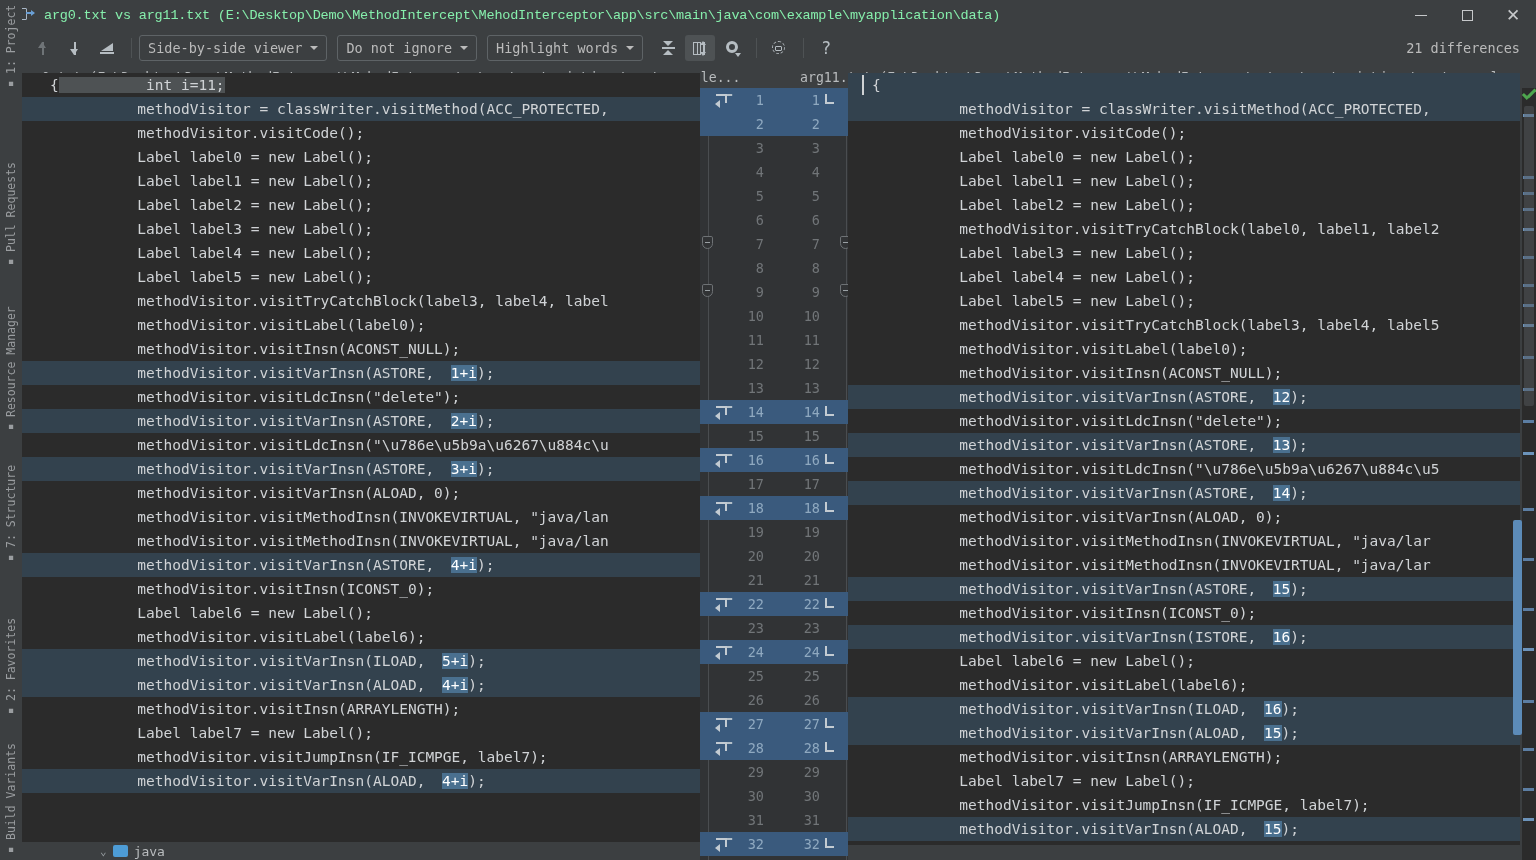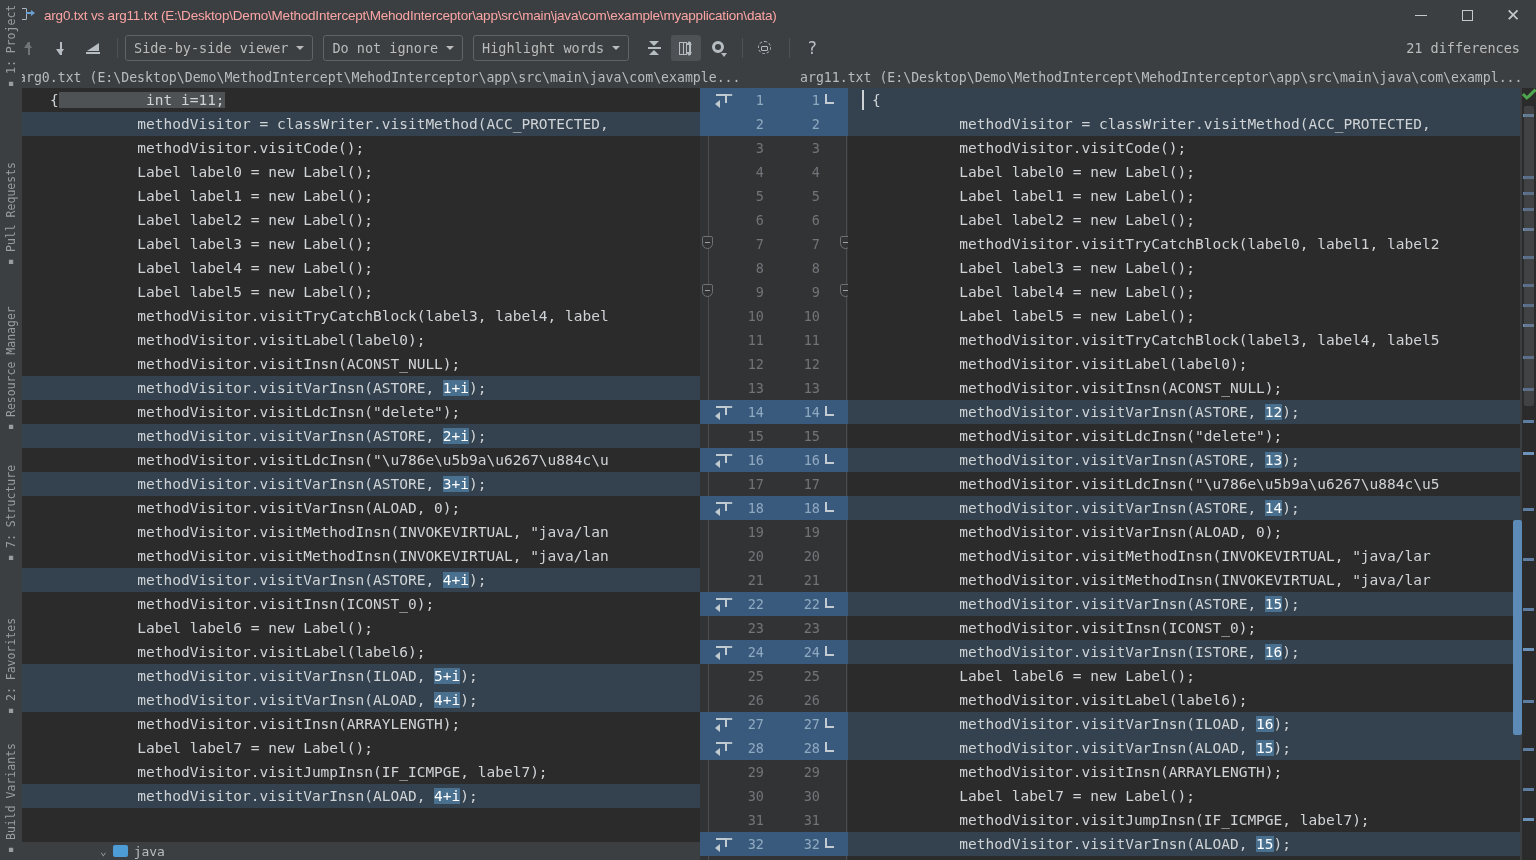--- a/index.html
+++ b/index.html
@@ -25,36 +25,36 @@
     border: 1.4px solid #a9b7c6; background: transparent; border-radius: 1px;
   }
   .tb-icon .ar {
     position: absolute; left: 8px; top: 5px; width: 8px; height: 2px; background: #6a9fd4;
   }
   .tb-icon .ar:after {
     content:''; position:absolute; right:-1px; top:-2.5px;
     border-left: 4px solid #6a9fd4; border-top: 3.5px solid transparent; border-bottom: 3.5px solid transparent;
   }
   .tb-title {
-    color: #fca5a5; font-size: 13.5px; font-family: Liberation Sans, sans-serif;
+    color: #86efac; font-size: 13.5px; font-family: Liberation Mono, monospace;
     white-space: nowrap; letter-spacing: -0.2px; text-align: right;
   }
   .win-btns { position: absolute; right: 0; top: 0; height: 30px; display: flex; align-items: center; }
   .win-btn {
     width: 46px; height: 30px; display: flex; align-items: center; justify-content: center;
     color: #c6c8ca; font-size: 14px; font-family: "DejaVu Sans", sans-serif;
   }
   .win-btn .minus { width: 12px; height: 1px; background: #c6c8ca; display:block; }
   .win-btn .sq { width: 11px; height: 11px; border: 1px solid #c6c8ca; display:block; }
   .win-btn .xx { font-size: 17px; line-height: 17px; font-weight: 300; }
 
   
   .toolbar {
     position: absolute; left: 0; top: 30px; width: 1536px; height: 36px;
-    background: #3c3f41; display: flex; align-items: center; padding-left: 14px;
+    background: #3c3f41; display: flex; align-items: center; padding-left: 28px;
   }
   .tbtn {
     width: 30px; height: 26px; display: flex; align-items: center; justify-content: center;
     margin-right: 2px; border-radius: 3px; position: relative;
   }
   .tbtn.active { background: #4e5254; }
   .arrow-up, .arrow-dn {
     width: 14px; height: 16px; position: relative;
   }
   .arrow-up:before, .arrow-dn:before {
@@ -146,34 +146,34 @@
     color: #9a9da0; font-size: 11.5px;
     font-family: "DejaVu Sans Mono","Liberation Mono",monospace;
     writing-mode: vertical-rl; transform: rotate(180deg);
     white-space: nowrap; letter-spacing: 0px;
     display: flex; align-items: center; justify-content: center;
   }
   .vlabel .vic { font-size: 11px; margin-bottom: 4px; }
 
   
   .pane {
-    position: absolute; top: 88px; height: 772px; overflow: hidden;
+    position: absolute; top: 73px; height: 772px; overflow: hidden;
     background: #2b2b2b;
     font-family: "DejaVu Sans Mono","Liberation Mono",monospace;
     font-size: 14.5px;
   }
   #pane-left  { left: 22px;  width: 678px; }
   #pane-right { left: 848px; width: 672px; }
 
   .codeline {
     height: 24px; line-height: 24px; white-space: pre;
     color: #d0d3d6; position: relative;
   }
   .codeline.diff { background: #33424e; }
-  .seg-hl { background: #4a708f; color: #ffffff; }
+  .seg-hl { background: #4a708f; color: #ffffff; margin-left: 8px; }
   .cursor-sel { background: #4e5254; }
   #pane-left .codeline { padding-left: 28px; }
   #pane-right .codeline { padding-left: 24px; }
 
   
   .caretbar {
     position: absolute; left: 14px; top: 2px; width: 1.6px; height: 20px; background: #cfd2d4;
   }
 
   

